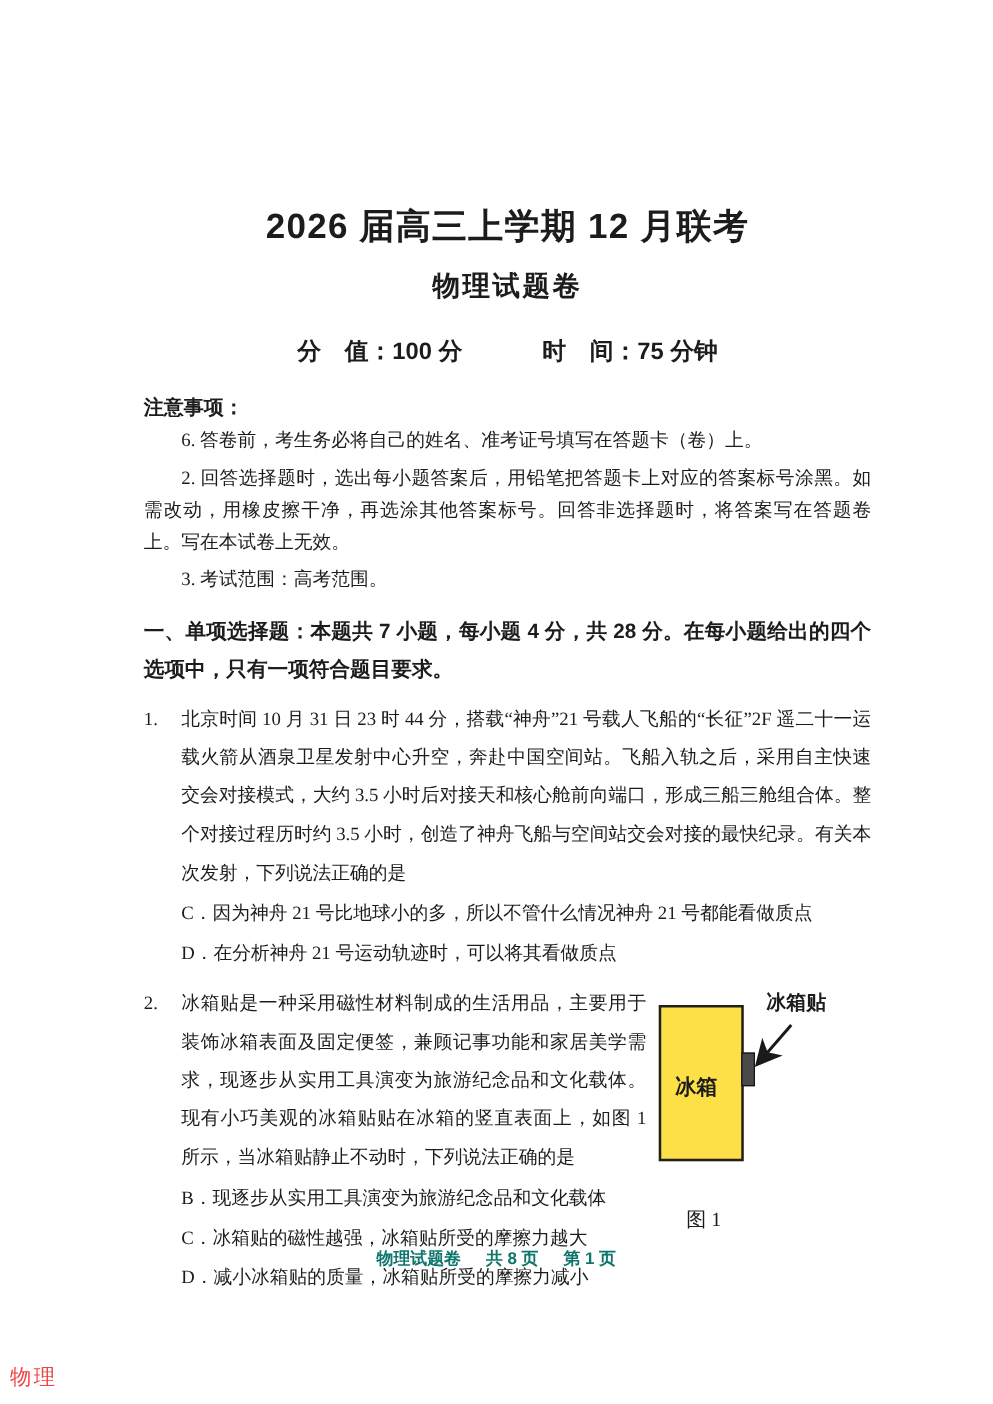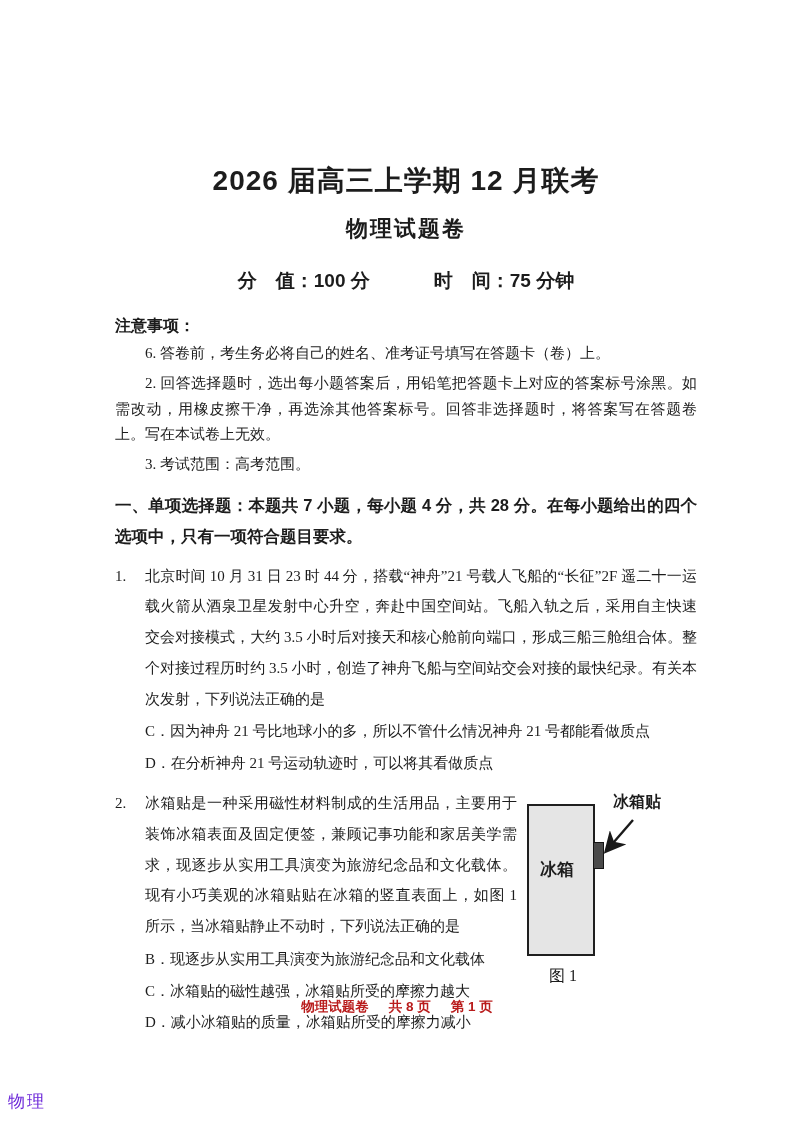--- a/index.html
+++ b/index.html
@@ -49,22 +49,22 @@
 
   
   .figure {
     float: right; position: relative;
     width: 172px; height: 204px;
     margin: 4px 0 4px 8px;
     font-family: "Liberation Sans", "DejaVu Sans", sans-serif;
   }
   .fridge {
     position: absolute; left: 2px; top: 12px;
-    width: 68px; height: 152px;
-    border: 2px solid #1f1f1f; background: #e5e5e5;
+    width: 68px; height: 125px;
+    border: 2px solid #1f1f1f; background: #fde047;
   }
   .fridge-label {
     position: absolute; left: 0; right: 8px; top: 52px;
     text-align: center; font-size: 17px; font-weight: 700;
     font-family: "Liberation Serif", serif;
   }
   .magnet {
     position: absolute; right: -11px; top: 36px;
     width: 11px; height: 27px;
     background: #4a4a4a; border: 1px solid #141414;
@@ -79,28 +79,28 @@
     position: absolute; left: 2px; top: 174px; width: 72px;
     text-align: center; font-size: 16px;
     font-family: "Liberation Serif", serif;
   }
 
   
   .footer {
     position: absolute; left: 0; top: 998px; width: 794px;
     text-align: center;
     font-family: "Liberation Sans", "DejaVu Sans", sans-serif;
-    font-weight: 700; font-size: 13.5px; color: #b91c1c;
+    font-weight: 700; font-size: 13.5px; color: #0f766e;
   }
   .footer span { margin: 0 10px; }
 
   
   .watermark {
     position: absolute; left: 8px; top: 1090px;
-    font-size: 17px; color: #6d28d9; letter-spacing: 2px;
+    font-size: 17px; color: #ef4444; letter-spacing: 2px;
   }
 </style>
 </head>
 <body>
 
 <div class="page">
 
   <div class="hdr">
     <h1>2026 届高三上学期 12 月联考</h1>
     <h2>物理试题卷</h2>

